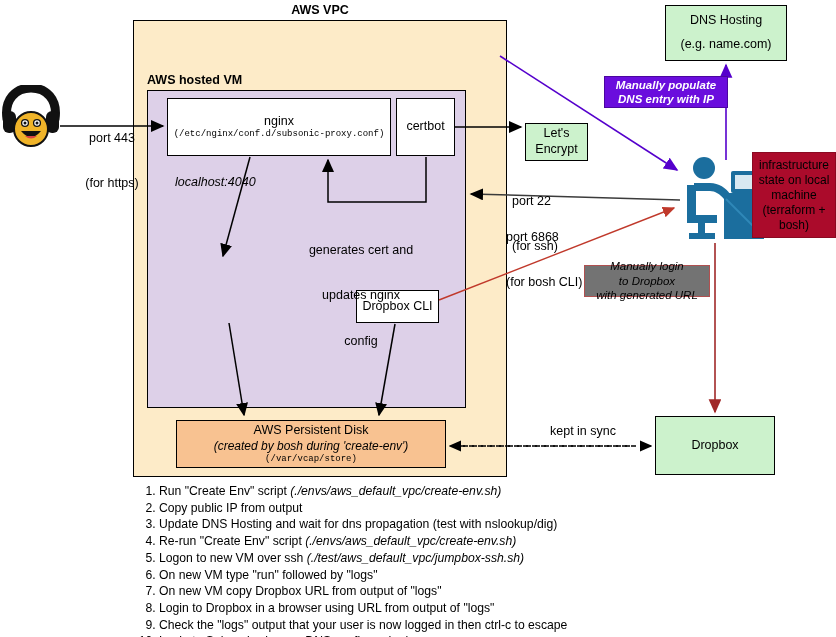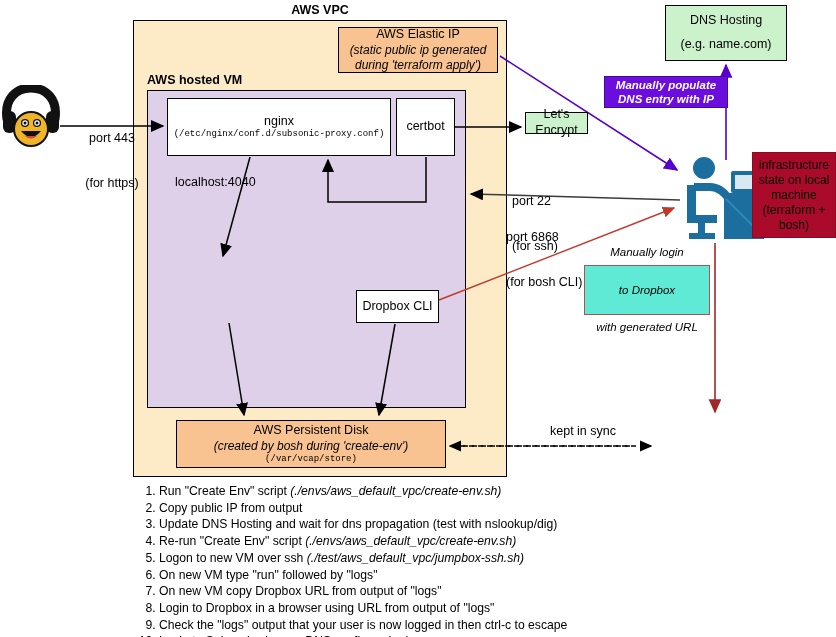--- a/index.html
+++ b/index.html
@@ -73,39 +73,39 @@
   #certbot-box { left: 396px; top: 98px; width: 59px; height: 58px; }
   #subsonic-box { left: 166px; top: 261px; width: 133px; height: 61px; }
   #dropboxcli-box { left: 356px; top: 290px; width: 83px; height: 33px; }
   
   .obox { background: #f8c291; border: 1.6px solid #000; }
   #eip-box { left: 338px; top: 27px; width: 160px; height: 46px; }
   #disk-box { left: 176px; top: 420px; width: 270px; height: 48px; }
   
   .gbox { background: #ccf2cc; border: 1.6px solid #000; }
   #dns-box { left: 665px; top: 5px; width: 122px; height: 56px; gap: 8px; }
-  #le-box { left: 525px; top: 112px; width: 63px; height: 22px; }
+  #le-box { left: 525px; top: 123px; width: 63px; height: 38px; }
   #dropbox-box { left: 655px; top: 416px; width: 120px; height: 59px; }
   
   #infra-box {
     left: 752px; top: 152px; width: 84px; height: 86px;
     background: #ab0b2b; border: 1.6px solid #8a0a22;
     color: #000; font-size: 12px;
   }
   
   #purple-ann {
     left: 604px; top: 76px; width: 124px; height: 32px;
     background: #6a0ddd; border: 1.5px solid #4b06a0;
     color: #ffffff; font-style: italic; font-weight: bold; font-size: 11.5px;
   }
   
   #pink-ann {
-    left: 584px; top: 265px; width: 126px; height: 50px;
-    background: #5eead4; border: 1.5px solid #b05050;
-    font-style: italic; font-size: 11.5px; gap: 23px;
+    left: 584px; top: 265px; width: 126px; height: 32px;
+    background: #737373; border: 1.5px solid #b05050;
+    font-style: italic; font-size: 11.5px;
   }
   svg.overlay {
     position: absolute; left: 0; top: 0;
     width: 836px; height: 637px;
     pointer-events: none;
   }
   
   #steps {
     position: absolute;
     left: 133px; top: 483px; width: 520px;
@@ -205,42 +205,40 @@
 
   <div class="box wbox" id="certbot-box">
     <div>certbot</div>
   </div>
 
 
   <div class="box wbox" id="dropboxcli-box">
     <div>Dropbox CLI</div>
   </div>
 
-  <div class="box obox" id="eip-box">
-    <div>AWS Elastic IP</div>
-    <div class="sub-it">(static public ip generated</div>
-    <div class="sub-it">during 'terraform apply')</div>
-  </div>
 
   <div class="box obox" id="disk-box">
     <div>AWS Persistent Disk</div>
     <div class="sub-it">(created by bosh during 'create-env')</div>
     <div class="tiny">(/var/vcap/store)</div>
   </div>
 
   <div class="box gbox" id="dns-box">
     <div>DNS Hosting</div>
     <div>(e.g. name.com)</div>
   </div>
 
   <div class="box gbox" id="le-box">
     <div>Let's</div>
     <div>Encrypt</div>
   </div>
 
+  <div class="box gbox" id="dropbox-box">
+    <div>Dropbox</div>
+  </div>
 
   <div class="box" id="infra-box">
     <div>infrastructure</div>
     <div>state on local</div>
     <div>machine</div>
     <div>(terraform +</div>
     <div>bosh)</div>
   </div>
 
   <div class="box" id="purple-ann">
@@ -252,22 +250,27 @@
     <div>Manually login</div>
     <div>to Dropbox</div>
     <div>with generated URL</div>
   </div>
 
   <div class="lbl" style="left:62px; top:100px; width:100px;">
     <div>port 443</div>
     <div>(for https)</div>
   </div>
 
-  <div class="lbl" style="left:175px; top:175px; width:120px; text-align:left;">localhost:4040</div>
-
+  <div class="lbl" style="left:175px; top:175px; width:120px; text-align:left;font-style:italic;">localhost:4040</div>
+
+  <div class="lbl" style="left:291px; top:212px; width:140px;">
+    <div>generates cert and</div>
+    <div>updates nginx</div>
+    <div>config</div>
+  </div>
 
   <div class="lbl" style="left:512px; top:163px; width:80px; text-align:left;">
     <div>port 22</div>
     <div>(for ssh)</div>
   </div>
 
   <div class="lbl" style="left:506px; top:199px; width:100px; text-align:left;">
     <div>port 6868</div>
     <div>(for bosh CLI)</div>
   </div>

